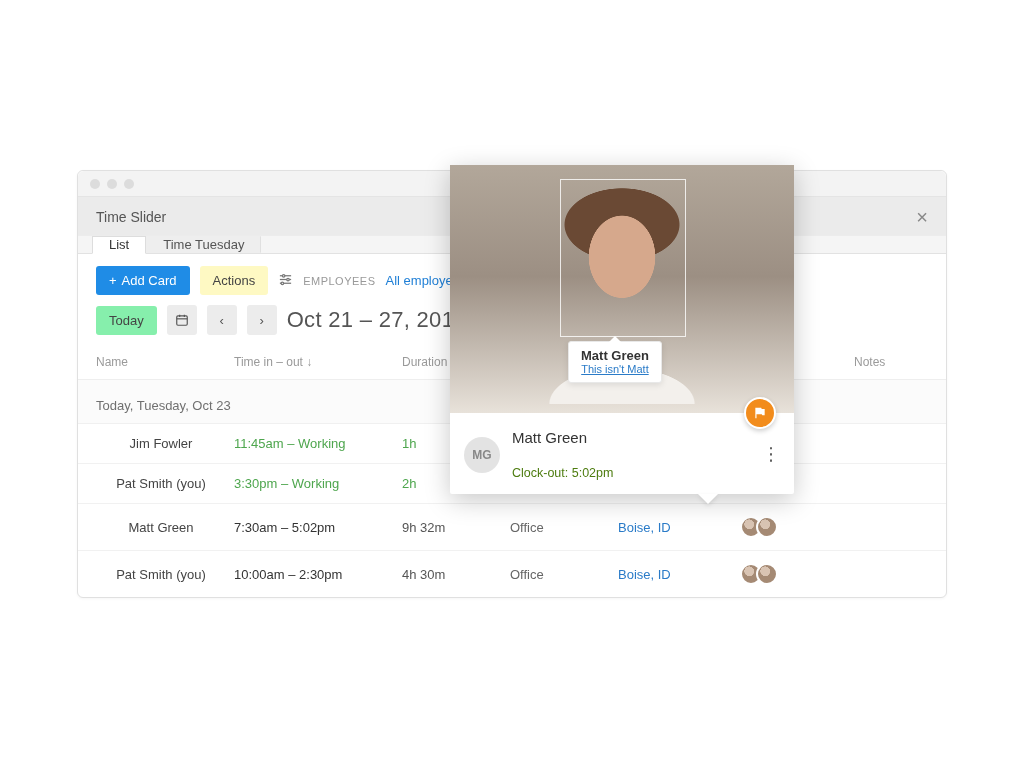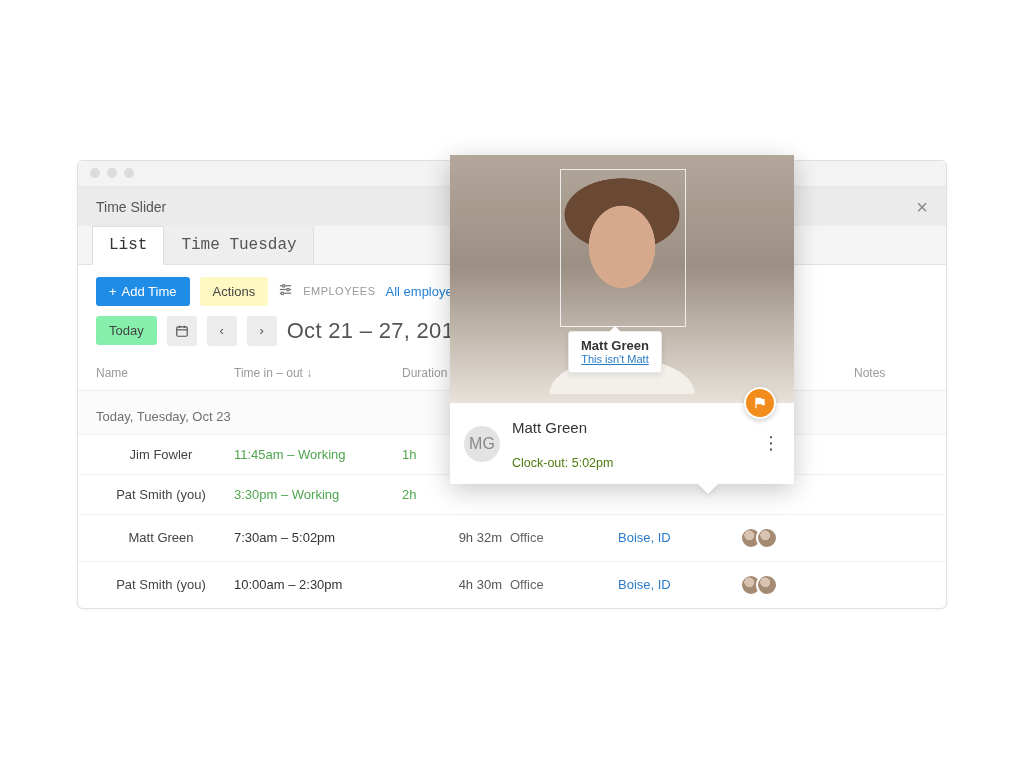--- a/index.html
+++ b/index.html
@@ -50,28 +50,27 @@
       font-size: 20px; color: #888; cursor: pointer; line-height: 1;
       font-weight: 300;
     }
     .tabs {
       display: flex;
       background: #f5f5f5;
       border-bottom: 1px solid #e2e2e2;
       padding-left: 14px;
     }
     .tab {
-      padding: 9px 16px;
-      font-size: 16px;
+      padding: 0 16px;
+      font-size: 13px;
       color: #555;
       border: 1px solid transparent;
       cursor: pointer;
       background: #eee;
       border-right: 1px solid #e0e0e0;
-      font-family: Liberation Mono, monospace;
     }
     .tab.active {
       background: #fff;
       border: 1px solid #ddd;
       border-bottom: 1px solid #fff;
       margin-bottom: -1px;
       font-weight: 500;
       color: #333;
     }
     .toolbar {
@@ -131,21 +130,21 @@
       grid-template-columns: 130px 160px 100px 100px 120px 100px 1fr;
       padding: 12px 18px;
       font-size: 13px;
       border-bottom: 1px solid #f1f1f1;
       align-items: center;
       gap: 8px;
     }
     .row .name { color: #444; text-align: center; }
     .row .green { color: #4ea64e; }
     .row .duration { color: #4ea64e; }
-    .row .dur-dark { color: #555; text-align: right; }
+    .row .dur-dark { color: #555; }
     .row .loc { color: #666; }
     .row .link { color: #2a7bc8; cursor: pointer; }
     .photo-thumbs { display: flex; }
     .thumb {
       width: 22px; height: 22px; border-radius: 50%;
       background: #c9b6a6; border: 2px solid #fff; margin-left: -6px;
       background-image: radial-gradient(circle at 40% 35%, #d9c4b3 30%, #a58a74 31%);
     }
 
     
@@ -223,21 +222,21 @@
     }
     .popover-footer {
       display: flex; align-items: center;
       padding: 16px 14px 14px 14px;
       gap: 12px;
     }
     .avatar-init {
       width: 36px; height: 36px; border-radius: 50%;
       background: #e3e3e3; color: #888;
       display:flex; align-items:center; justify-content:center;
-      font-size: 16px; font-weight: 400;
+      font-size: 12px; font-weight: 700;
     }
     .pf-name { font-size: 15px; color: #333; font-weight: 400; }
     .pf-sub { font-size: 12.5px; color: #4d7c0f; margin-top: 20px; }
     .kebab { margin-left: auto; font-size: 18px; color: #555; cursor: pointer; letter-spacing: 0; line-height: .4; }
   </style>
 </head>
 <body>
 
 <div class="window">
 
@@ -253,21 +252,21 @@
   </div>
 
   <div class="tabs">
     <div class="tab active">List</div>
     <div class="tab">Time Tuesday</div>
   </div>
 
   <div class="toolbar">
     <button class="btn btn-primary">
       <span>+</span>
-      <span>Add Time</span>
+      <span>Add Card</span>
     </button>
     <button class="btn btn-secondary">Actions</button>
     <span class="filter-icon">
       <svg width="15" height="15" viewBox="0 0 24 24" fill="none" stroke="#777" stroke-width="2">
         <line x1="3" y1="6" x2="21" y2="6"></line>
           <circle cx="9" cy="6" r="2" fill="#fff"></circle>
         <line x1="3" y1="12" x2="21" y2="12"></line>
           <circle cx="16" cy="12" r="2" fill="#fff"></circle>
         <line x1="3" y1="18" x2="21" y2="18"></line>
           <circle cx="7" cy="18" r="2" fill="#fff"></circle>

